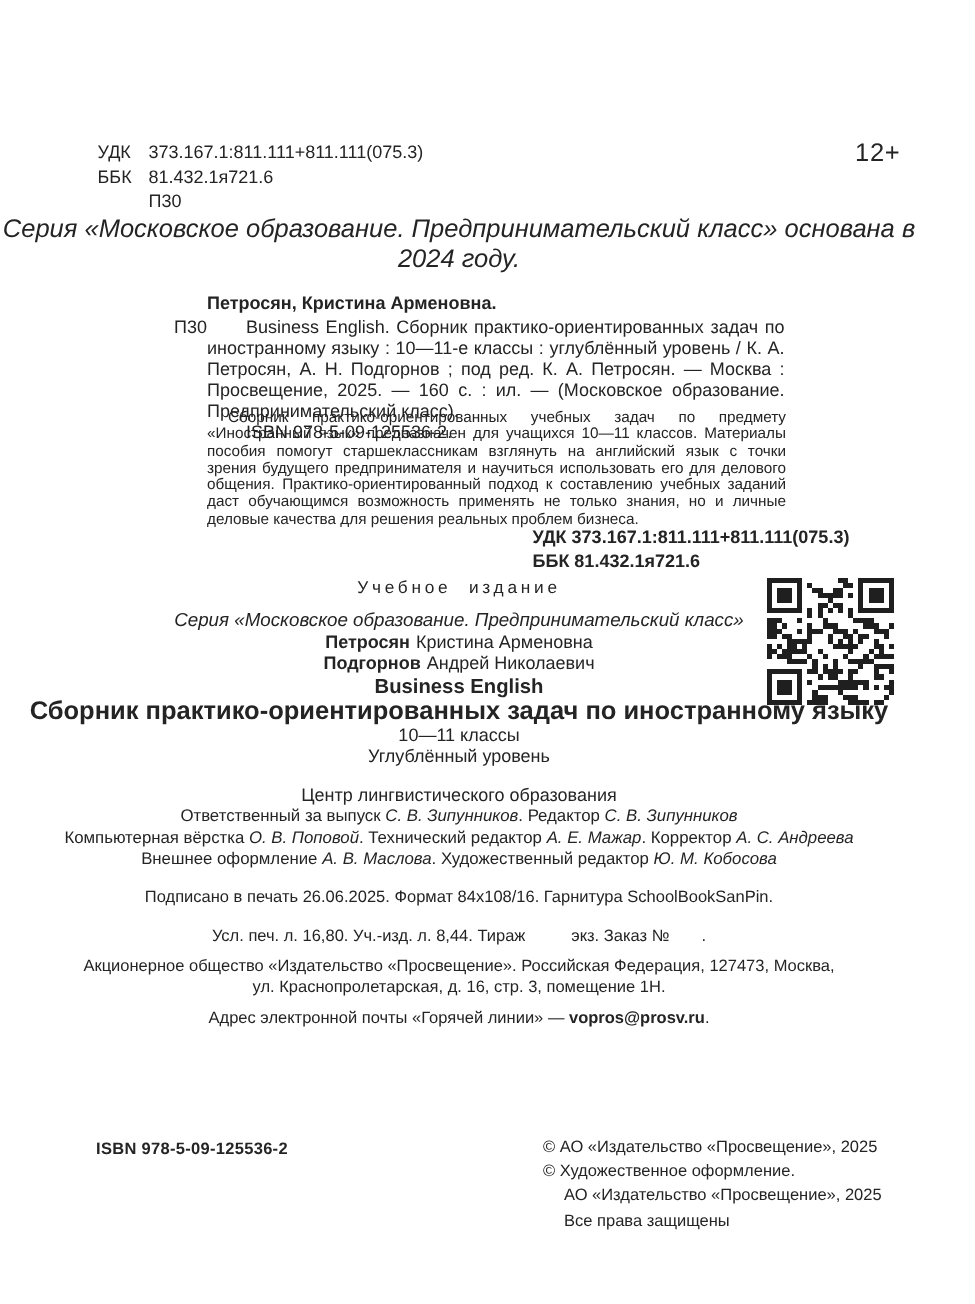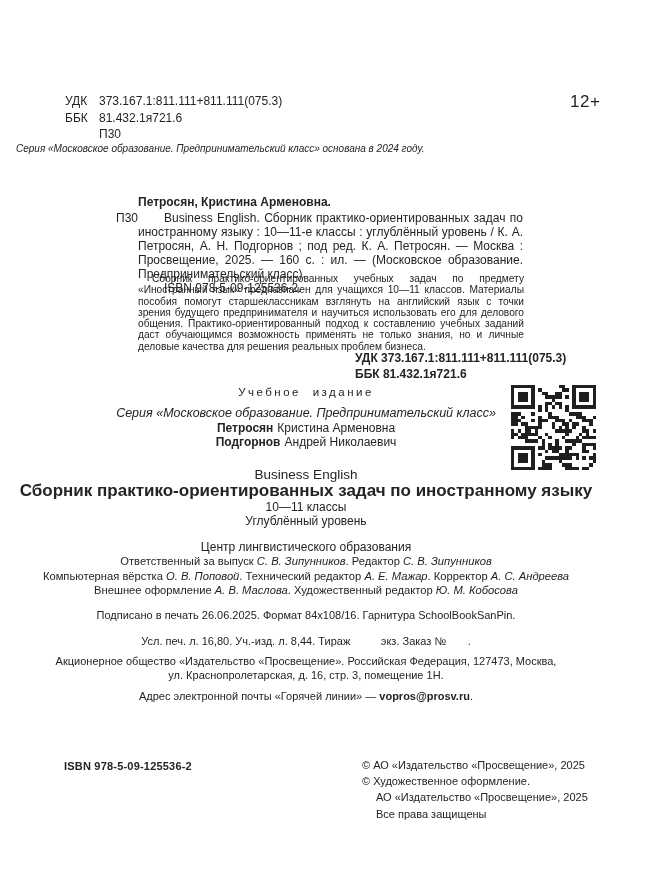--- a/index.html
+++ b/index.html
@@ -11,22 +11,22 @@
   }
   .b{font-weight:bold;}
   .i{font-style:italic;}
 
   #top-codes{position:absolute;left:65px;top:93px;font-size:12px;line-height:16.5px;}
   .code-row{display:flex;}
   .code-label{width:27px;margin-right:7px;}
 
   #age{position:absolute;left:570px;top:92px;font-size:17px;letter-spacing:.5px;}
 
-  #series-note{position:absolute;left:16px;top:143px;width:612px;text-align:left;
-    font-style:italic;font-size:10px;}
+  #series-note{position:absolute;left:0;top:143px;width:612px;text-align:center;
+    font-style:italic;font-size:17px;}
 
   #bib{position:absolute;left:116px;top:170px;width:407px;font-size:12px;line-height:13.9px;margin-top:26px;}
   #bib .author-header{font-weight:bold;padding-left:22px;margin-bottom:2px;}
   #bib .desc-wrap{position:relative;}
   #bib .sign{position:absolute;left:0;top:0;}
   #bib .desc{padding-left:22px;text-indent:26px;text-align:justify;}
   #bib .isbn{padding-left:48px;margin-top:1px;}
 
   #annotation{position:absolute;left:138px;top:273px;width:386px;
     font-size:10.2px;line-height:11.3px;text-align:justify;text-indent:14px;
@@ -35,21 +35,21 @@
   #codes2{position:absolute;left:355px;top:351px;font-weight:bold;font-size:12px;line-height:15.5px;white-space:nowrap;}
 
   #qr{position:absolute;left:511px;top:385px;width:85px;height:85px;}
 
   #edition{position:absolute;left:0;top:385px;width:612px;text-align:center;}
   .ed-kind{font-size:11.5px;letter-spacing:2.5px;word-spacing:6px;line-height:15px;}
   .ed-series{font-style:italic;font-size:12.5px;margin-top:5px;line-height:16px;}
   .ed-author{font-size:12px;line-height:14px;}
   .ed-author:first-of-type{margin-top:4px;}
   .ed-author .gap{margin-left:4px;}
-  .ed-title{font-weight:normal;font-size:13.5px;margin-top:17px;line-height:17px;}
+  .ed-title{font-weight:bold;font-size:13.5px;line-height:17px;}
   .ed-subtitle{font-weight:bold;font-size:17px;line-height:16px;white-space:nowrap;}
   .ed-grades{font-size:12px;margin-top:1px;line-height:14px;}
   .ed-level{font-size:12px;line-height:14px;}
   .ed-center{font-size:12px;margin-top:12px;line-height:14px;}
   .credit{font-size:11.2px;line-height:14.5px;white-space:nowrap;}
   .print1{font-size:11px;margin-top:10px;line-height:14px;white-space:nowrap;}
   .print2{font-size:11px;line-height:14.5px;white-space:pre;margin-top:12px;}
   .addr1{font-size:11px;margin-top:6px;line-height:14px;white-space:nowrap;}
   .addr2{font-size:11px;line-height:14px;white-space:nowrap;}
   .hotline{font-size:11px;margin-top:7px;line-height:14px;white-space:nowrap;}

